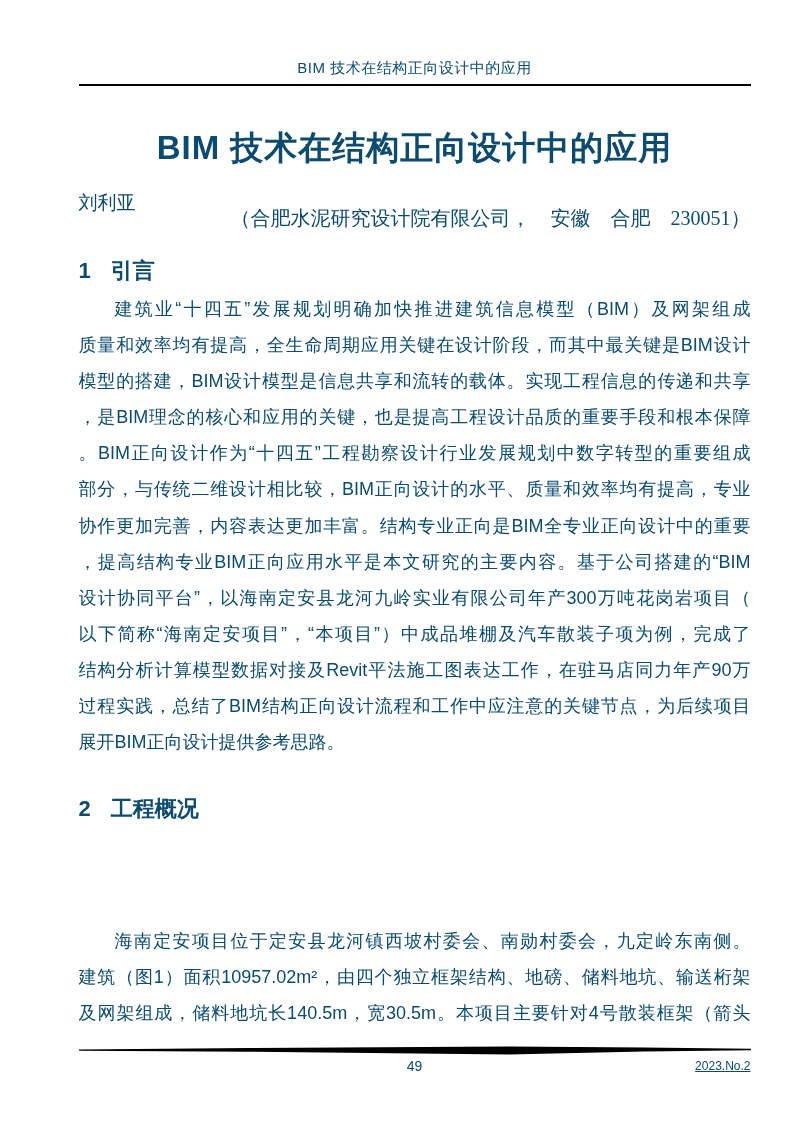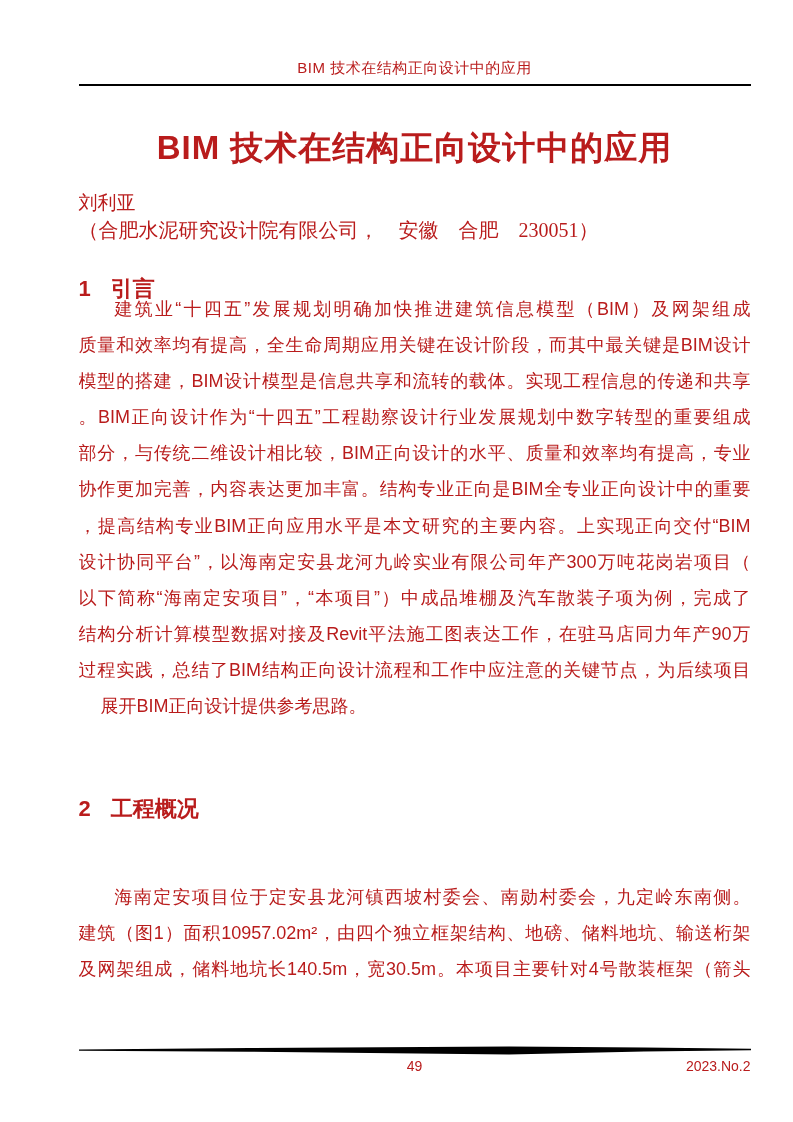--- a/index.html
+++ b/index.html
@@ -6,21 +6,21 @@
     margin: 0;
     padding: 0;
     background: #ffffff;
   }
   .page {
     position: relative;
     width: 760px;
     height: 1122px;
     margin: 0 auto;
     background: #ffffff;
-    color: #b91c1c;
+    color: #0c4a6e;
     font-family: "Liberation Sans", "DejaVu Sans", sans-serif;
     overflow: hidden;
   }
   .abs { position: absolute; left: 62px; width: 672px; }
 
   .running-head {
     top: 57px;
     text-align: center;
     font-size: 15px;
     line-height: 22px;
@@ -40,63 +40,64 @@
     font-weight: bold;
     letter-spacing: 1px;
   }
   .author {
     top: 191px;
     font-size: 19px;
     line-height: 24px;
     font-family: "Liberation Serif", "DejaVu Serif", serif;
   }
   .affiliation {
-    top: 217px;
-    text-align: left;
+    top: 205px;
+    text-align: right;
     font-size: 20px;
     line-height: 26px;
     font-family: "Liberation Serif", "DejaVu Serif", serif;
   }
   .sec-head {
     font-size: 22px;
     line-height: 30px;
     font-weight: bold;
   }
   .sec-head .sec-num { display: inline-block; margin-right: 20px; }
-  .sec-head-1 { top: 274px; }
+  .sec-head-1 { top: 256px; }
   .sec-head-2 { top: 794px; }
 
   .para { }
   .para .line {
     height: 36.1px;
     line-height: 36.1px;
     font-size: 18px;
     text-align: justify;
     text-align-last: justify;
     overflow: hidden;
     white-space: nowrap;
   }
   .para .line:first-child { text-indent: 2em; }
   .para-1 { top: 291px; }
-  .para-1 .line:last-child { text-align-last: left; margin-left: 22px; }
-  .para-2 { top: 879px; }
+  .para-1 .line:last-child { text-align-last: left; }
+  .para-2 { top: 923px; }
 
   .footer-swash { top: 1046px; height: 10px; }
   .footer-swash svg { display: block; width: 672px; height: 10px; }
   .footer-page {
     top: 1057px;
     text-align: center;
     font-size: 14px;
     line-height: 18px;
   }
   .footer-issue {
     top: 1057px;
     text-align: right;
-    font-size: 14px;
+    font-size: 12px;
     line-height: 18px;
+    text-decoration: underline;
   }
 </style>
 </head>
 <body>
 
 <div class="page">
 
   <div class="abs running-head">BIM 技术在结构正向设计中的应用</div>
 
   <div class="abs head-rule"></div>
@@ -108,24 +109,25 @@
   <div class="abs affiliation">（合肥水泥研究设计院有限公司，　安徽　合肥　230051）</div>
 
   <div class="abs sec-head sec-head-1">
     <span class="sec-num">1</span><span class="sec-title">引言</span>
   </div>
 
   <div class="abs para para-1">
       <div class="line">建筑业“十四五”发展规划明确加快推进建筑信息模型（BIM）及网架组成</div>
       <div class="line">质量和效率均有提高，全生命周期应用关键在设计阶段，而其中最关键是BIM设计</div>
       <div class="line">模型的搭建，BIM设计模型是信息共享和流转的载体。实现工程信息的传递和共享</div>
+      <div class="line">，是BIM理念的核心和应用的关键，也是提高工程设计品质的重要手段和根本保障</div>
       <div class="line">。BIM正向设计作为“十四五”工程勘察设计行业发展规划中数字转型的重要组成</div>
       <div class="line">部分，与传统二维设计相比较，BIM正向设计的水平、质量和效率均有提高，专业</div>
       <div class="line">协作更加完善，内容表达更加丰富。结构专业正向是BIM全专业正向设计中的重要</div>
-      <div class="line">，提高结构专业BIM正向应用水平是本文研究的主要内容。上实现正向交付“BIM</div>
+      <div class="line">，提高结构专业BIM正向应用水平是本文研究的主要内容。基于公司搭建的“BIM</div>
       <div class="line">设计协同平台”，以海南定安县龙河九岭实业有限公司年产300万吨花岗岩项目（</div>
       <div class="line">以下简称“海南定安项目”，“本项目”）中成品堆棚及汽车散装子项为例，完成了</div>
       <div class="line">结构分析计算模型数据对接及Revit平法施工图表达工作，在驻马店同力年产90万</div>
       <div class="line">过程实践，总结了BIM结构正向设计流程和工作中应注意的关键节点，为后续项目</div>
       <div class="line">展开BIM正向设计提供参考思路。</div>
     </div>
 
   <div class="abs sec-head sec-head-2">
     <span class="sec-num">2</span><span class="sec-title">工程概况</span>
   </div>

